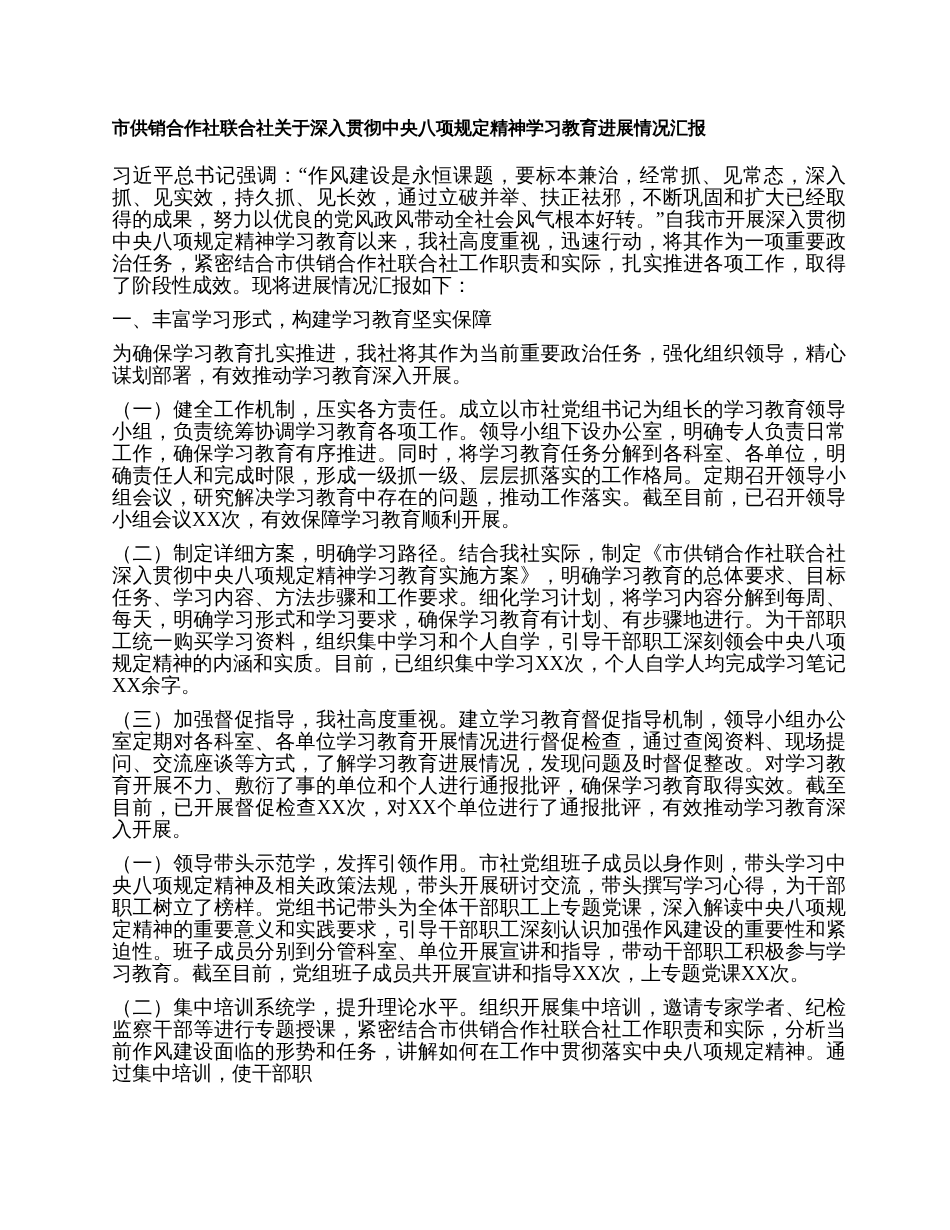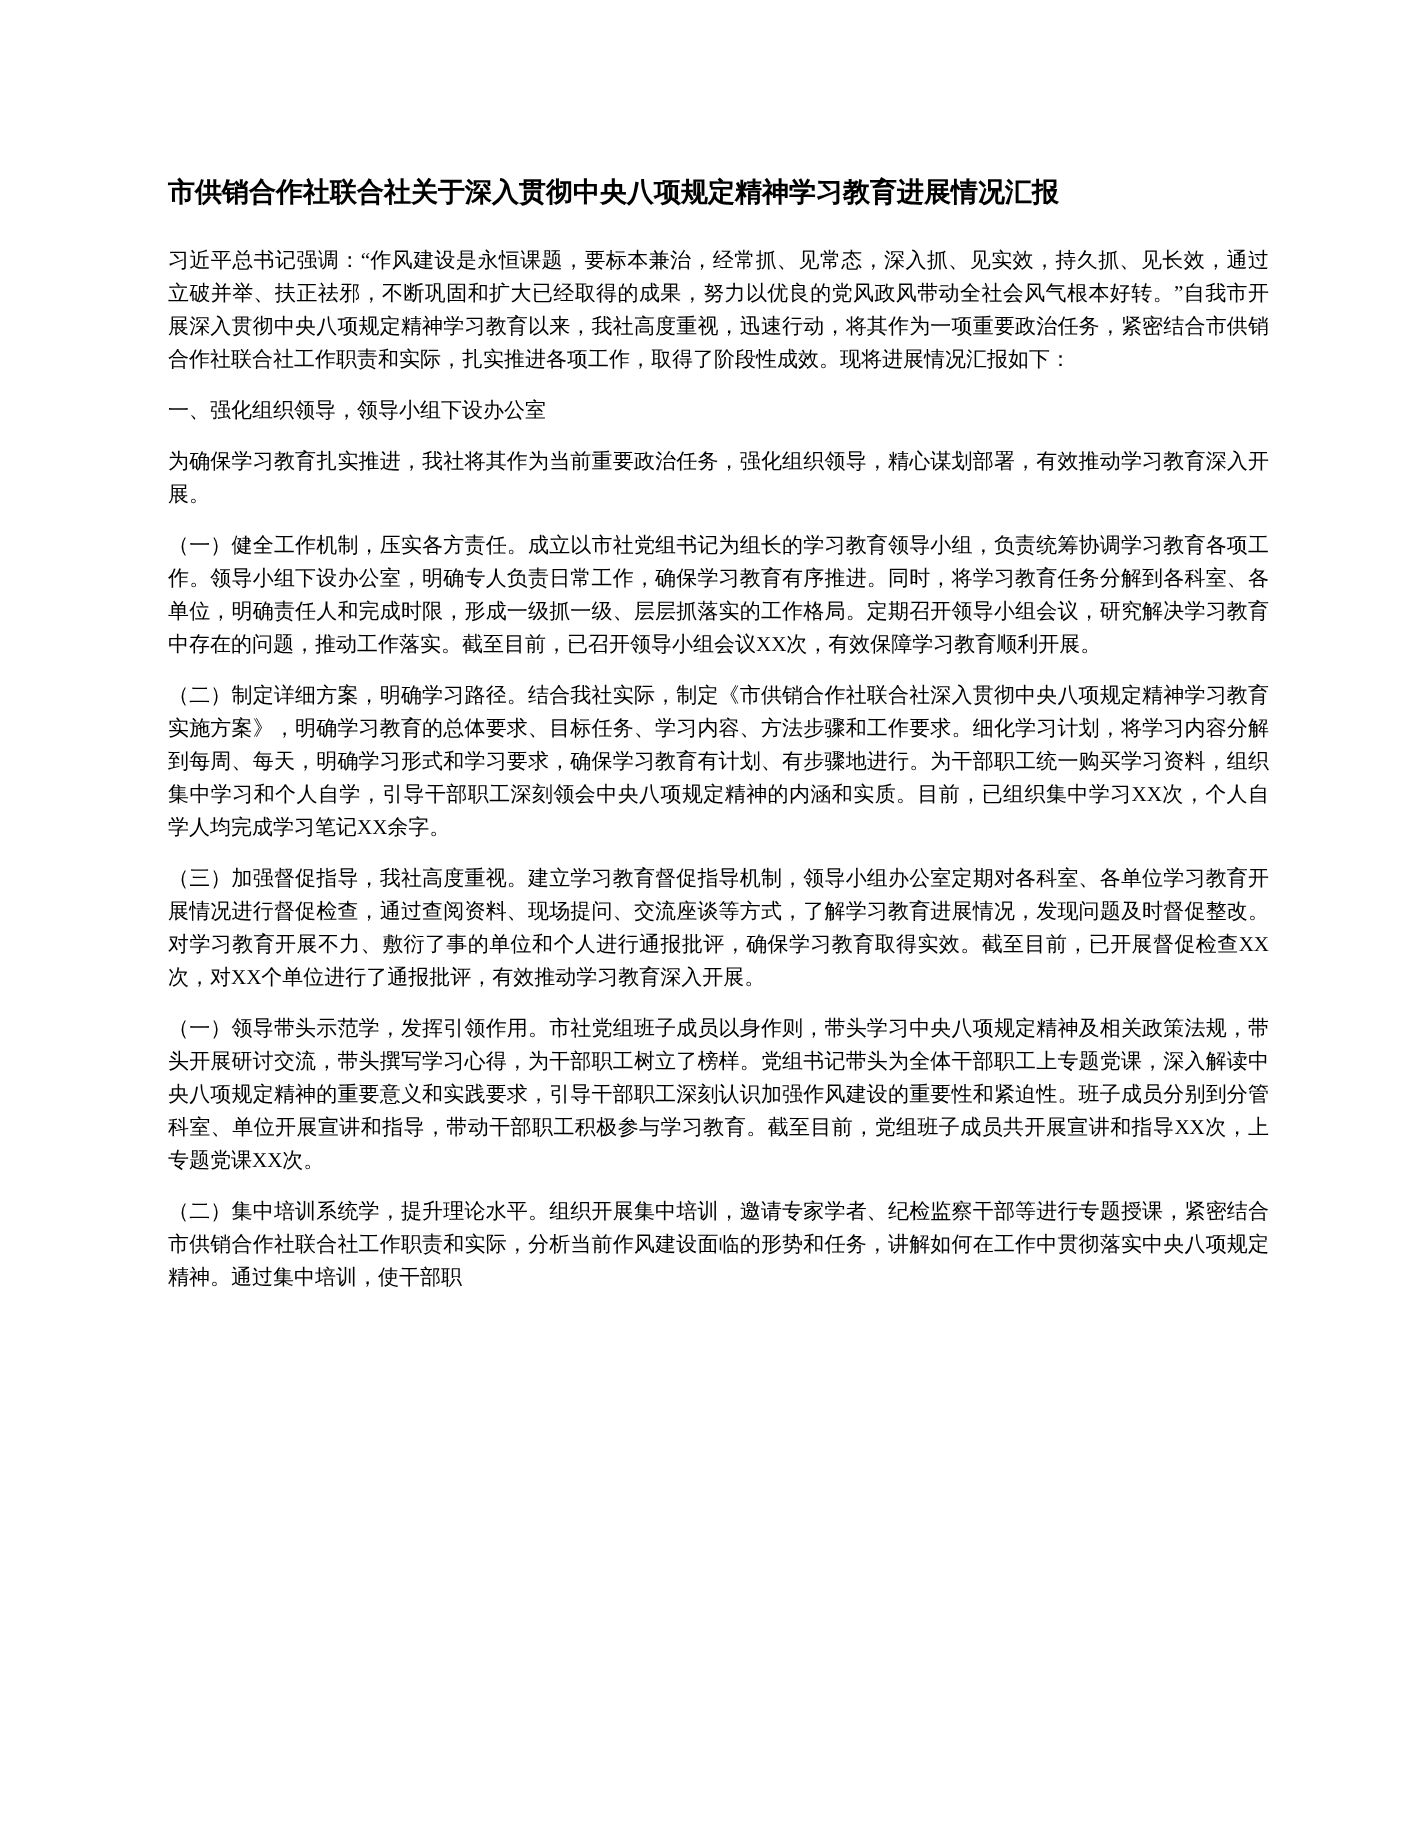--- a/index.html
+++ b/index.html
@@ -22,36 +22,36 @@
     background: #ffffff;
   }
   .doc-title {
     font-size: 18px;
     line-height: 23px;
     font-weight: bold;
     margin: 0 0 24px 0;
     text-align: left;
   }
   .para {
-    font-size: 14px;
+    font-size: 20px;
     line-height: 22px;
     margin: 0 0 12px 0;
     text-align: justify;
     word-break: break-all;
   }
 </style>
 </head>
 <body style="background: rgb(255, 255, 255); color: rgb(0, 0, 0);">
 
 <div class="page">
   <h1 class="doc-title">市供销合作社联合社关于深入贯彻中央八项规定精神学习教育进展情况汇报</h1>
 
   <p class="para">习近平总书记强调：“作风建设是永恒课题，要标本兼治，经常抓、见常态，深入抓、见实效，持久抓、见长效，通过立破并举、扶正祛邪，不断巩固和扩大已经取得的成果，努力以优良的党风政风带动全社会风气根本好转。”自我市开展深入贯彻中央八项规定精神学习教育以来，我社高度重视，迅速行动，将其作为一项重要政治任务，紧密结合市供销合作社联合社工作职责和实际，扎实推进各项工作，取得了阶段性成效。现将进展情况汇报如下：</p>
 
-  <p class="para">一、强化组织领导，领导小组下设办公室</p>
+  <p class="para">一、丰富学习形式，构建学习教育坚实保障</p>
 
   <p class="para">为确保学习教育扎实推进，我社将其作为当前重要政治任务，强化组织领导，精心谋划部署，有效推动学习教育深入开展。</p>
 
   <p class="para">（一）健全工作机制，压实各方责任。成立以市社党组书记为组长的学习教育领导小组，负责统筹协调学习教育各项工作。领导小组下设办公室，明确专人负责日常工作，确保学习教育有序推进。同时，将学习教育任务分解到各科室、各单位，明确责任人和完成时限，形成一级抓一级、层层抓落实的工作格局。定期召开领导小组会议，研究解决学习教育中存在的问题，推动工作落实。截至目前，已召开领导小组会议XX次，有效保障学习教育顺利开展。</p>
 
   <p class="para">（二）制定详细方案，明确学习路径。结合我社实际，制定《市供销合作社联合社深入贯彻中央八项规定精神学习教育实施方案》，明确学习教育的总体要求、目标任务、学习内容、方法步骤和工作要求。细化学习计划，将学习内容分解到每周、每天，明确学习形式和学习要求，确保学习教育有计划、有步骤地进行。为干部职工统一购买学习资料，组织集中学习和个人自学，引导干部职工深刻领会中央八项规定精神的内涵和实质。目前，已组织集中学习XX次，个人自学人均完成学习笔记XX余字。</p>
 
   <p class="para">（三）加强督促指导，我社高度重视。建立学习教育督促指导机制，领导小组办公室定期对各科室、各单位学习教育开展情况进行督促检查，通过查阅资料、现场提问、交流座谈等方式，了解学习教育进展情况，发现问题及时督促整改。对学习教育开展不力、敷衍了事的单位和个人进行通报批评，确保学习教育取得实效。截至目前，已开展督促检查XX次，对XX个单位进行了通报批评，有效推动学习教育深入开展。</p>
 
 

